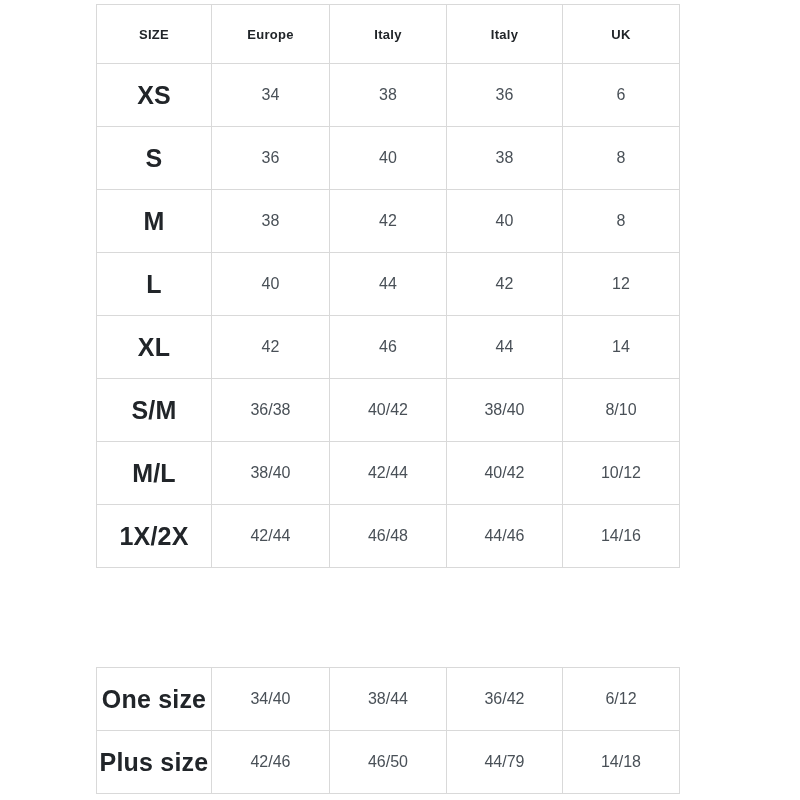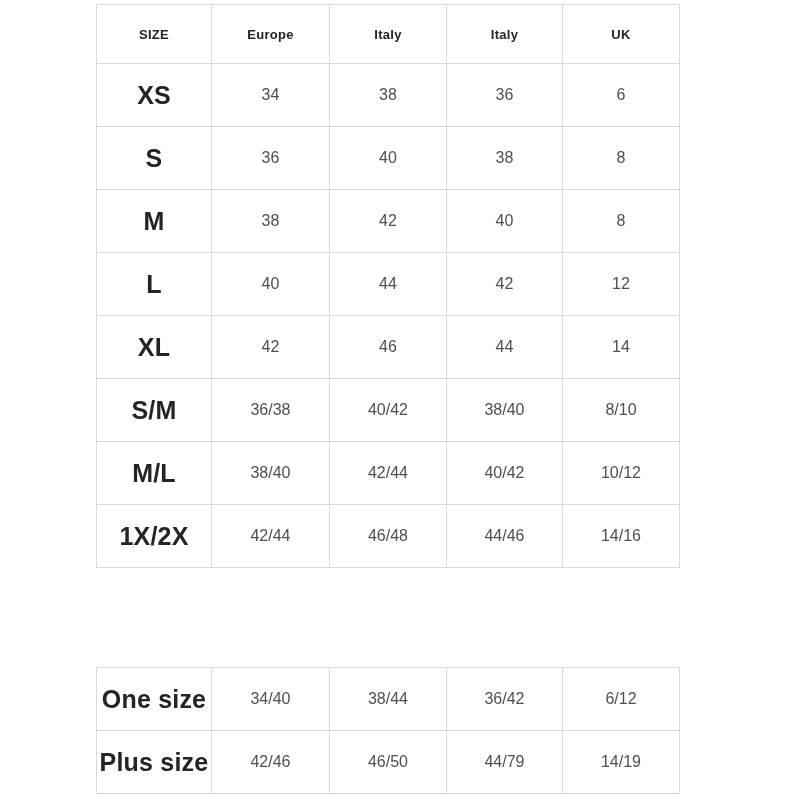--- a/index.html
+++ b/index.html
@@ -156,18 +156,18 @@
           <td class="value-cell">34/40</td>
           <td class="value-cell">38/44</td>
           <td class="value-cell">36/42</td>
           <td class="value-cell">6/12</td>
         </tr>
         <tr class="data-row">
           <th class="row-label">Plus size</th>
           <td class="value-cell">42/46</td>
           <td class="value-cell">46/50</td>
           <td class="value-cell">44/79</td>
-          <td class="value-cell">14/19</td>
+          <td class="value-cell">14/18</td>
         </tr>
       </tbody>
   </table>
 
 </div>
 
 </body></html>

